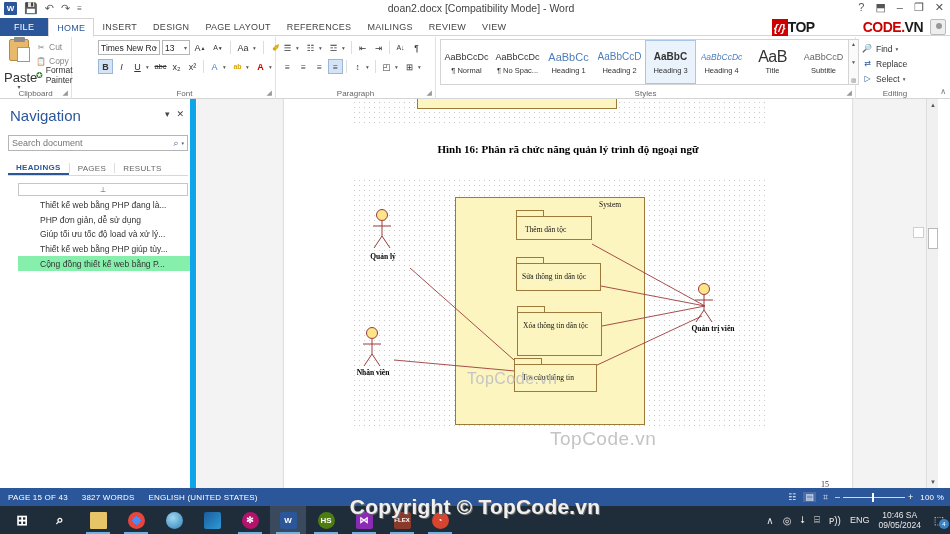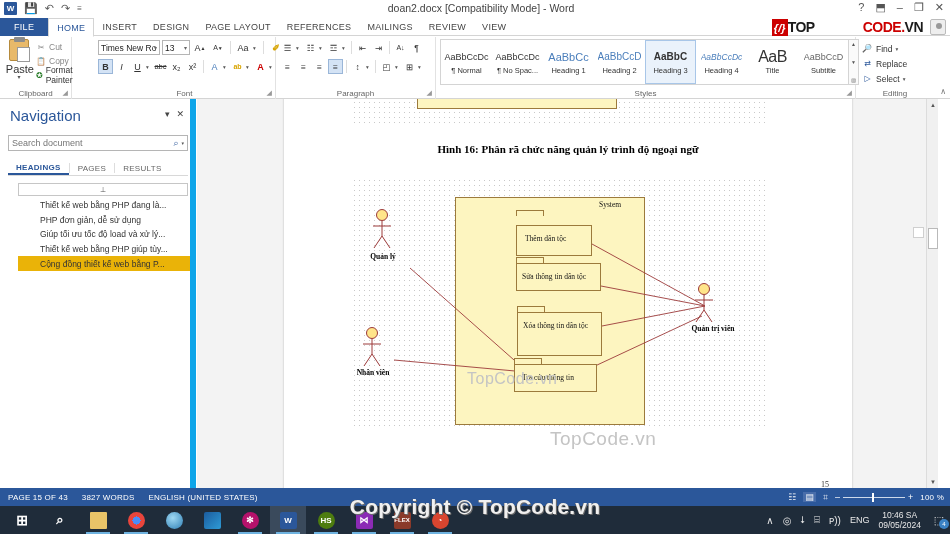--- a/index.html
+++ b/index.html
@@ -98,21 +98,21 @@
     background: #e8b96a; border: 1px solid #b58a3c; border-radius: 2px;
   }
   .clipboard-glyph::before {
     content: ""; position: absolute; left: 4px; top: -3px; width: 11px; height: 5px;
     background: #8c8c8c; border-radius: 1px;
   }
   .clipboard-glyph::after {
     content: ""; position: absolute; left: 7px; top: 7px; width: 11px; height: 13px;
     background: #fff; border: 1px solid #999;
   }
-  .paste-lbl { font-size: 11px; color: #333; margin-top: 2px; text-align: right; }
+  .paste-lbl { font-size: 13px; color: #333; margin-top: 9px; }
   .paste-caret { font-size: 6px; color: #555; line-height: 5px; }
   .clip-items { position: absolute; left: 36px; top: 3px; }
   .clip-item {
     font-size: 8.5px; color: #888; display: flex; align-items: center;
     gap: 3px; height: 14px;
   }
   .clip-item .ci { font-size: 8px; width: 10px; text-align: center; }
   .clip-item.fp { color: #333; }
   .clip-item.fp .ci { color: #2a7d2a; }
 
@@ -229,21 +229,21 @@
     position: absolute; left: 18px; top: 84px; width: 170px; height: 13px;
     border: 1px solid #c6c6c6; background: #fff; display: flex;
     align-items: center; justify-content: center; font-size: 7px; color: #555;
   }
   .nav-list { position: absolute; left: 18px; top: 99px; width: 172px; }
   .nav-item {
     font-size: 8.5px; color: #333; height: 14.6px; display: flex;
     align-items: center; padding-left: 22px; white-space: nowrap;
     overflow: hidden;
   }
-  .nav-item.sel { background: #eab308; }
+  .nav-item.sel { background: #86efac; }
 
   
   .doccanvas {
     position: absolute; left: 197px; top: 0; width: 741px; height: 389px;
     background: #f3f3f3; overflow: hidden;
   }
   .page {
     position: absolute; left: 87px; top: -34px; width: 568px; height: 448px;
     background: #fff; box-shadow: 0 0 2px rgba(0,0,0,.25);
   }
@@ -708,21 +708,21 @@
             <line x1="240" y1="66" x2="353" y2="128" stroke="#9c3a3a" stroke-width="0.9"></line>
 
             <line x1="249" y1="108" x2="353" y2="128" stroke="#9c3a3a" stroke-width="0.9"></line>
 
             <line x1="250" y1="148" x2="353" y2="128" stroke="#9c3a3a" stroke-width="0.9"></line>
 
             <line x1="243" y1="188" x2="350" y2="138" stroke="#9c3a3a" stroke-width="0.9"></line>
           </svg>
 
           <div class="uml-tab" style="left:164px; top:32px; width:28px; height:6px;"></div>
-          <div class="uml-box" style="left:164px; top:38px; width:76px; height:31px;margin-top:9px;">
+          <div class="uml-box" style="left:164px; top:38px; width:76px; height:24px;">
             <div class="uml-label" style="left:8px; top:8px;">Thêm dân tộc</div>
           </div>
 
           <div class="uml-tab" style="left:164px; top:79px; width:28px; height:6px;"></div>
           <div class="uml-box" style="left:164px; top:85px; width:85px; height:28px;">
             <div class="uml-label" style="left:5px; top:8px;">Sửa thông tin dân tộc</div>
           </div>
 
           <div class="uml-tab" style="left:165px; top:128px; width:28px; height:6px;"></div>
           <div class="uml-box" style="left:165px; top:134px; width:85px; height:44px;">

